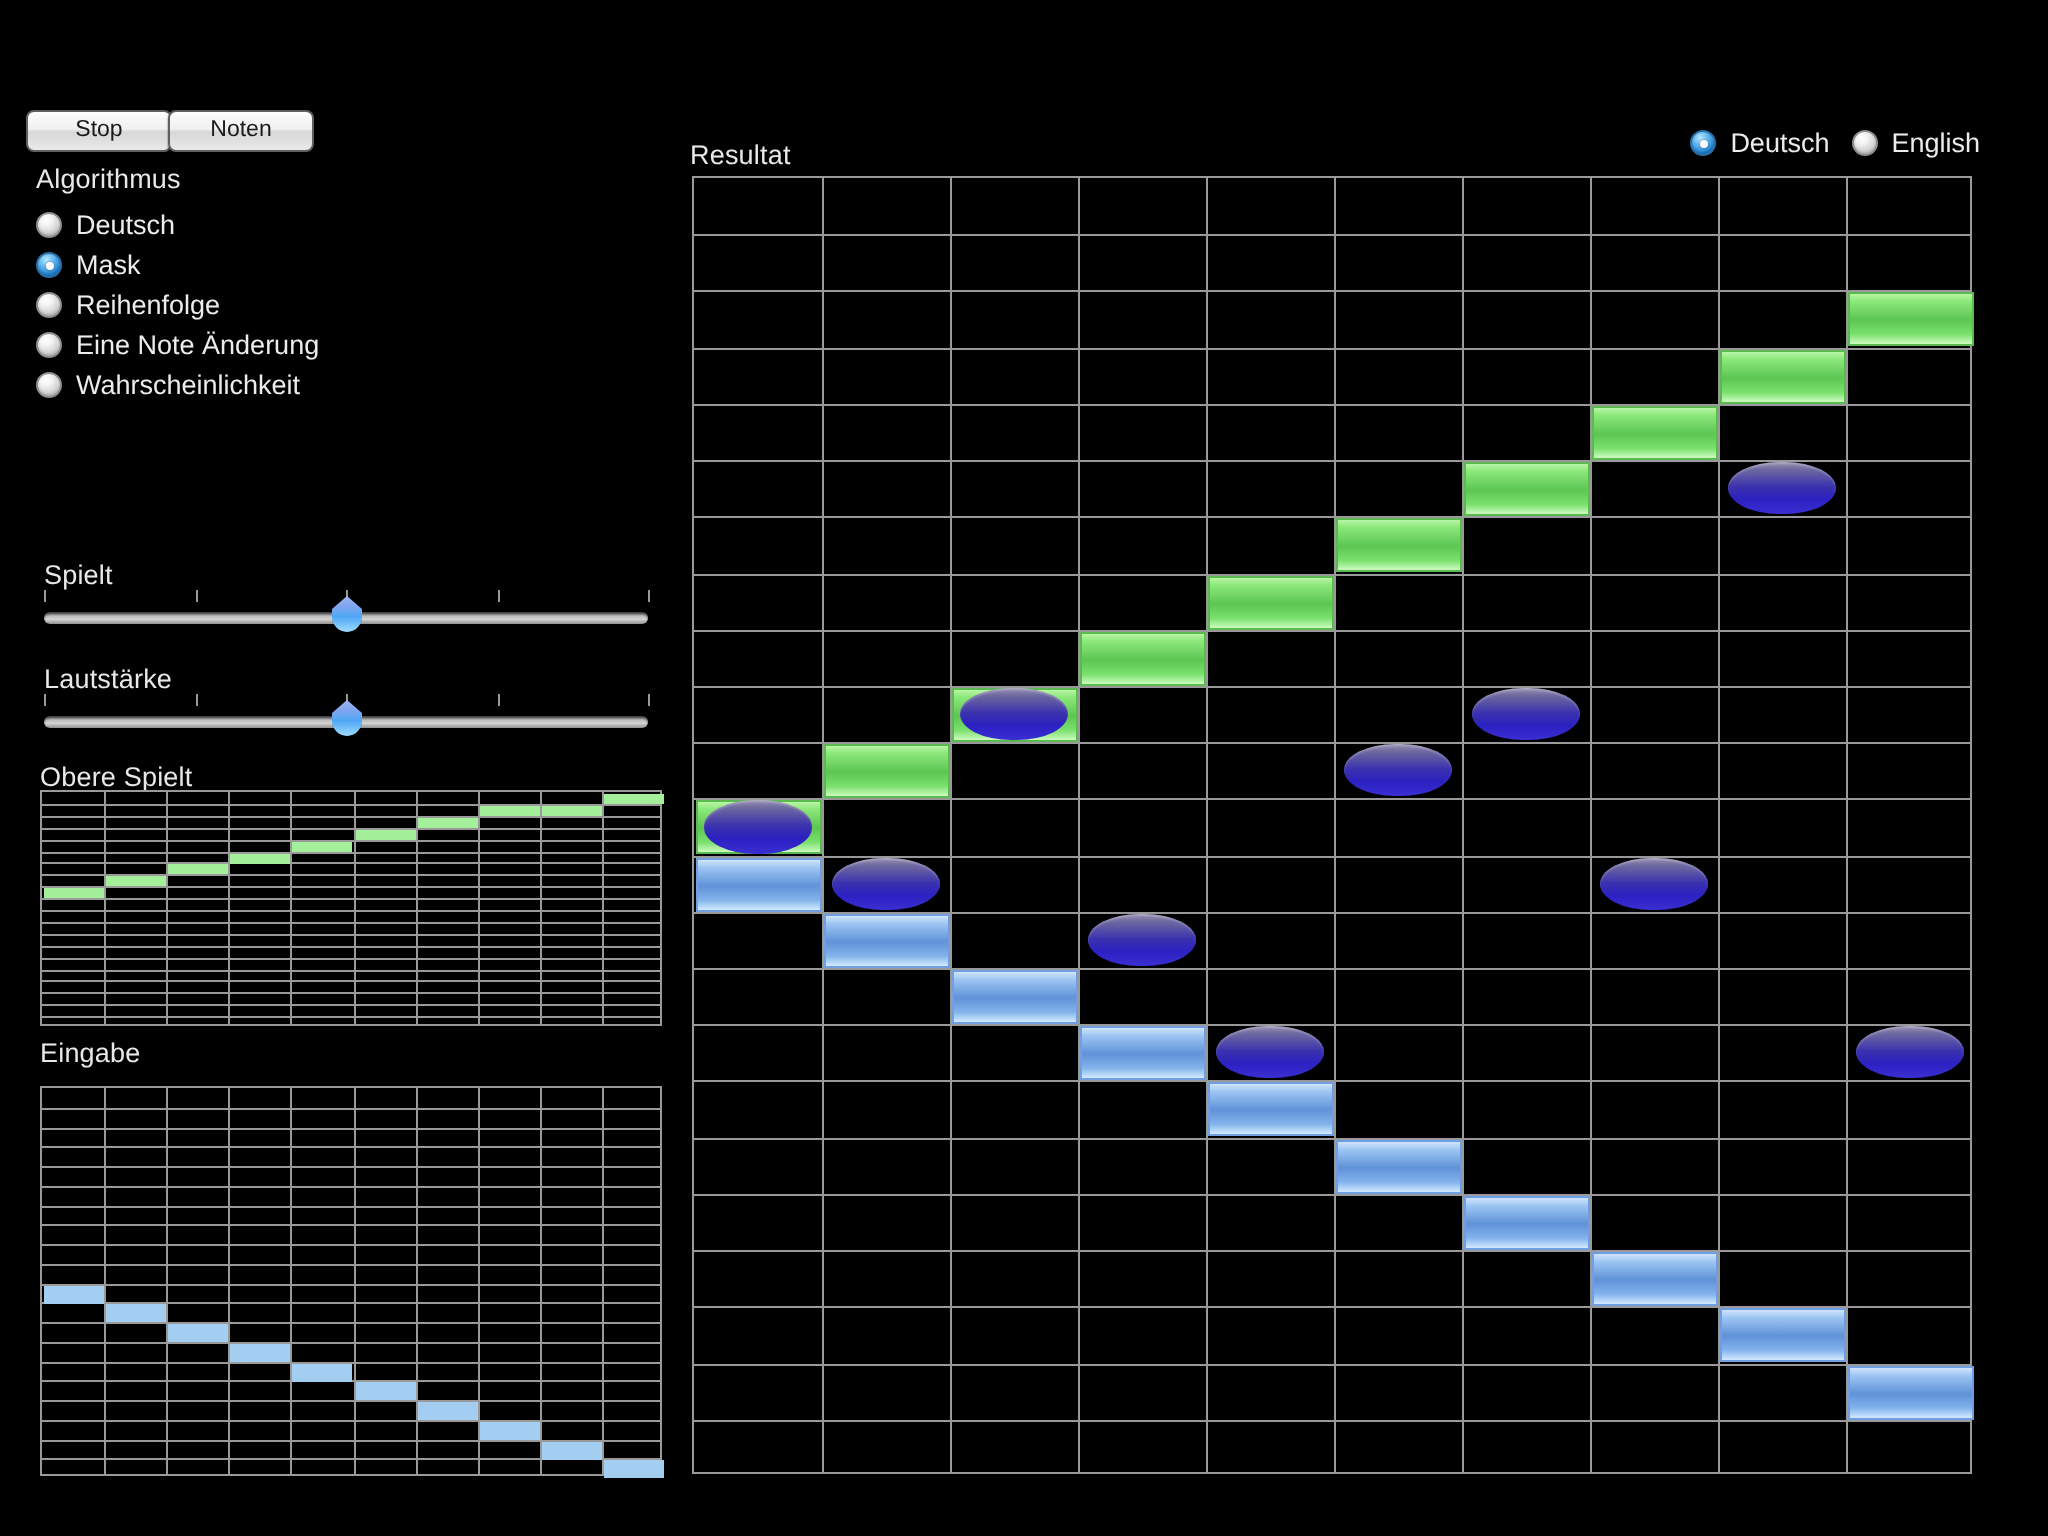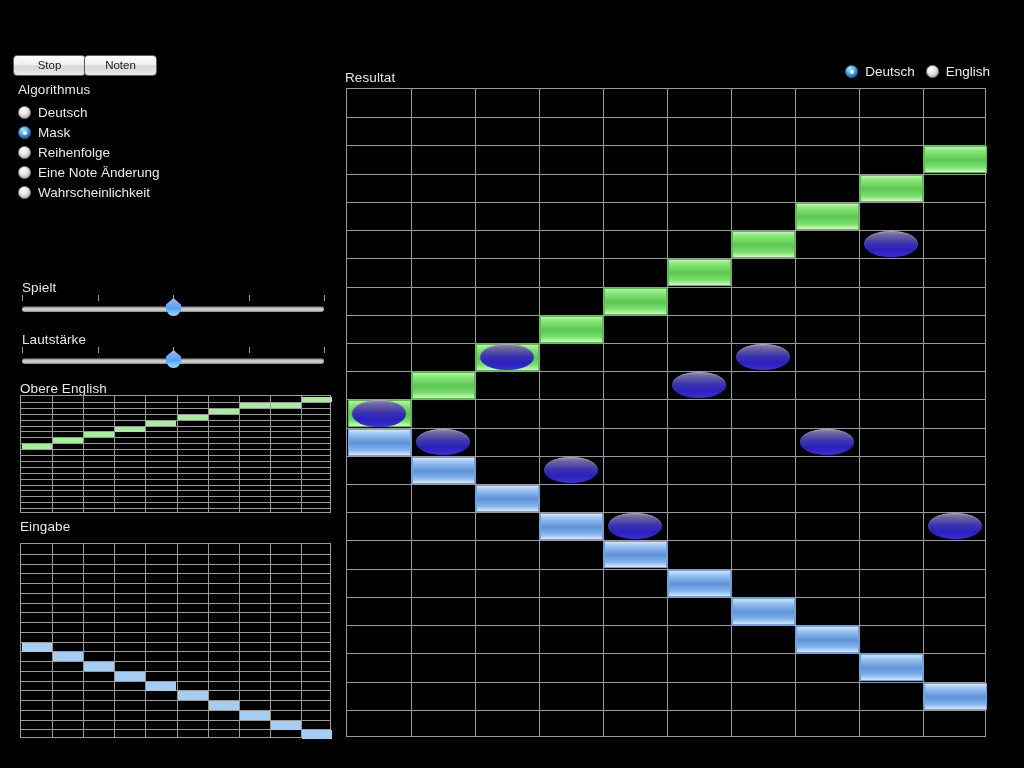--- a/index.html
+++ b/index.html
@@ -163,21 +163,21 @@
         <div class="tick" style="left: 0%;"></div>
         <div class="tick" style="left: 25%;"></div>
         <div class="tick" style="left: 50%;"></div>
         <div class="tick" style="left: 75%;"></div>
         <div class="tick" style="left: 100%;"></div>
       </div>
       <div class="track"></div>
       <div class="thumb" style="left: 50%;"></div>
     </div>
 
-  <div class="lbl" id="obere-grenze-label">Obere English</div>
+  <div class="lbl" id="obere-grenze-label">Obere Spielt</div>
   <div class="grid" id="grid-obere-grenze" style="left: 20px; top: 395px; width: 311px; height: 118px; border: 1px solid rgb(154, 154, 154);">
       <div class="gline-h" style="top: 6px;"></div>
       <div class="gline-h" style="top: 12px;"></div>
       <div class="gline-h" style="top: 18px;"></div>
       <div class="gline-h" style="top: 24px;"></div>
       <div class="gline-h" style="top: 30px;"></div>
       <div class="gline-h" style="top: 35px;"></div>
       <div class="gline-h" style="top: 41px;"></div>
       <div class="gline-h" style="top: 47px;"></div>
       <div class="gline-h" style="top: 53px;"></div>

